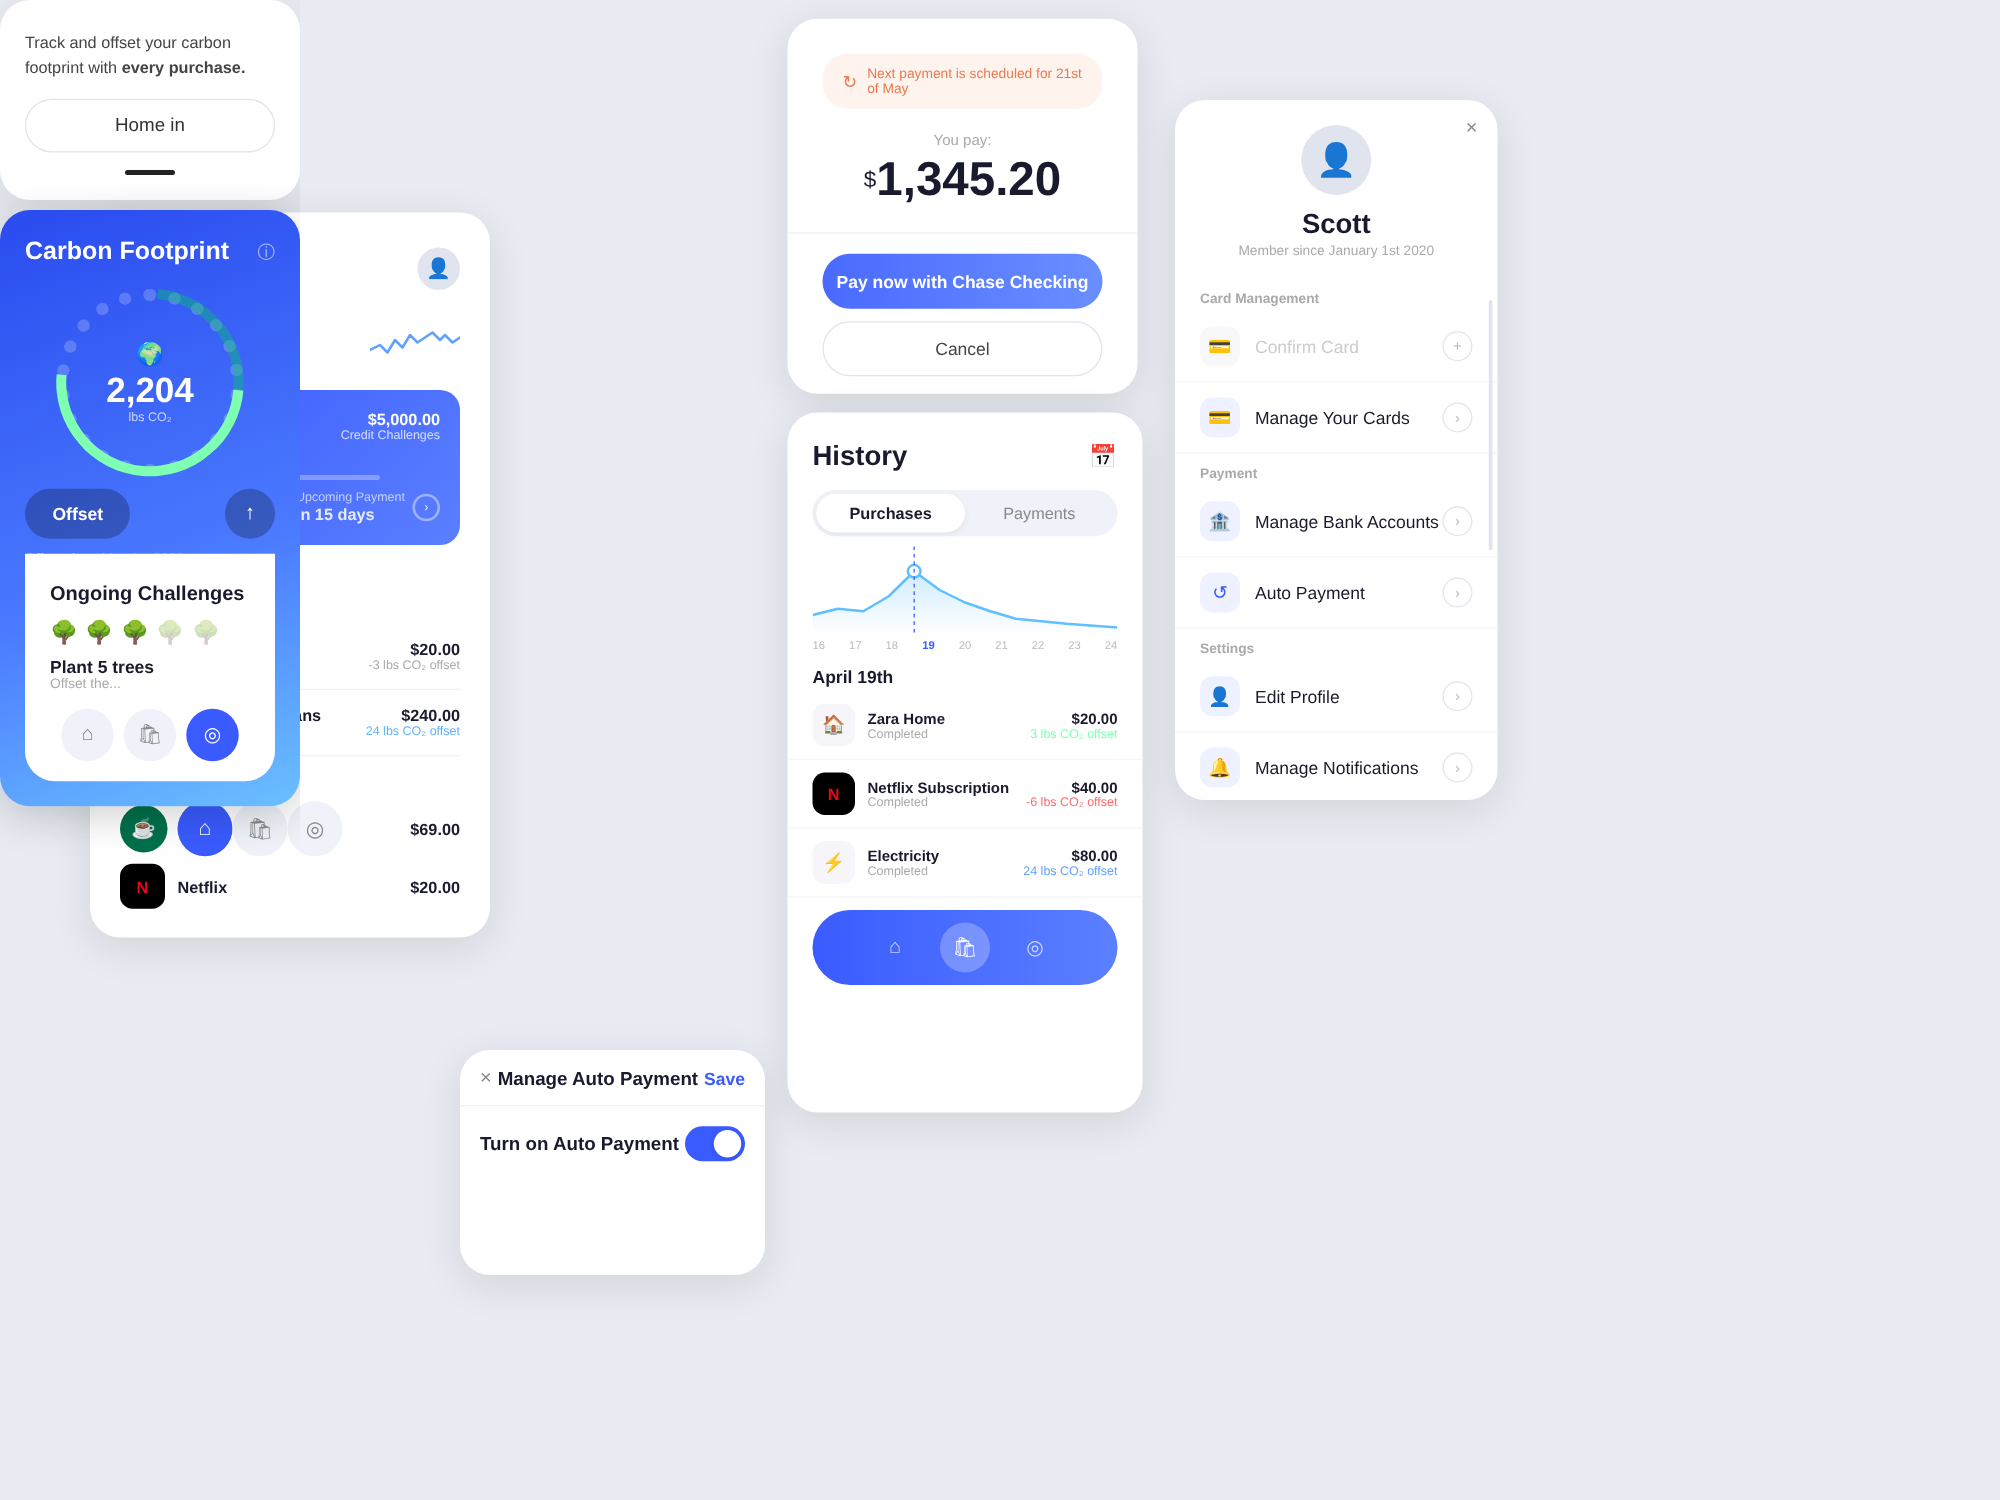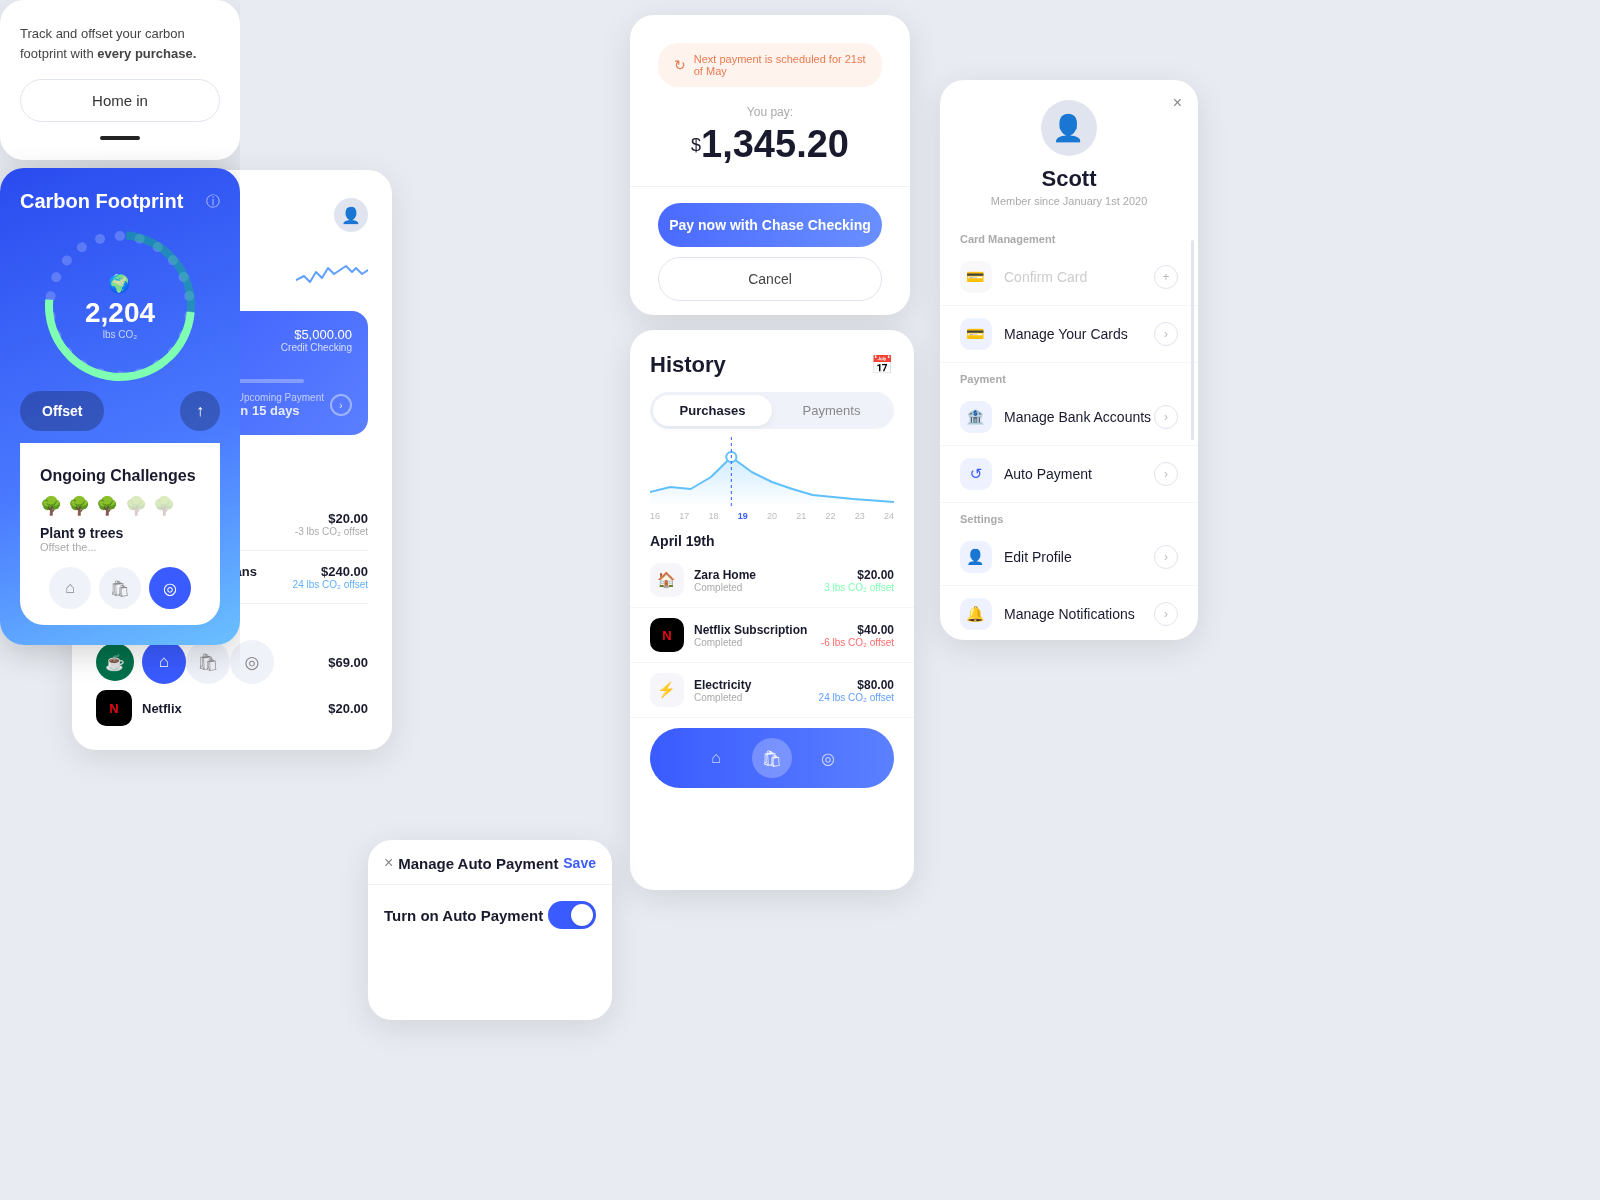--- a/index.html
+++ b/index.html
@@ -42,21 +42,21 @@
     .dash-carbon-card {
       background: linear-gradient(135deg, #3a5bff 0%, #5b7fff 100%);
       border-radius: 16px;
       padding: 16px;
       margin-top: 16px;
       color: #fff;
       position: relative;
     }
     .dash-carbon-num { font-size: 28px; font-weight: 700; }
     .dash-carbon-unit { font-size: 11px; opacity: 0.8; }
-    .dash-credit-avail { font-size: 13px; font-weight: 400; }
+    .dash-credit-avail { font-size: 13px; font-weight: 700; }
     .dash-credit-label { font-size: 10px; opacity: 0.75; }
     .dash-progress-bar { background: rgba(255,255,255,0.3); border-radius: 4px; height: 4px; margin: 8px 0 4px; width: 80%; }
     .dash-progress-fill { background: #7fffb2; height: 4px; border-radius: 4px; width: 40%; }
     .dash-upcoming { display: flex; justify-content: space-between; align-items: center; margin-top: 8px; font-size: 11px; opacity: 0.85; }
     .dash-upcoming-left { font-size: 10px; opacity: 0.7; line-height: 1.4; }
     .dash-upcoming-circle { width: 22px; height: 22px; border-radius: 50%; border: 2px solid rgba(255,255,255,0.5); display: flex; align-items: center; justify-content: center; font-size: 10px; }
 
     .dash-tx-title { font-size: 15px; font-weight: 700; color: #1a1a2e; margin-top: 18px; }
     .dash-tx-date { font-size: 11px; color: #aaa; margin-top: 10px; margin-bottom: 6px; }
     .dash-tx-item { display: flex; align-items: center; padding: 8px 0; border-bottom: 1px solid #f0f0f5; }
@@ -316,21 +316,21 @@
   </div>
 
   <div class="dash-carbon-card">
     <div style="display:flex; justify-content:space-between; align-items:flex-start;">
       <div>
         <div class="dash-carbon-num">2,204</div>
         <div class="dash-carbon-unit">lbs CO₂</div>
       </div>
       <div style="text-align:right">
         <div class="dash-credit-avail">$5,000.00</div>
-        <div class="dash-credit-label">Credit Checking</div>
+        <div class="dash-credit-label">Credit Challenges</div>
       </div>
     </div>
     <div class="dash-progress-bar">
       <div class="dash-progress-fill"></div>
     </div>
     <div class="dash-upcoming">
       <div class="dash-upcoming-left">≈ like planting 3 trees<br>offset since May 1st</div>
       <div style="display:flex;align-items:center;gap:6px;">
         <div>
           <div style="font-size:10px;opacity:0.75;">Upcoming Payment</div>
@@ -422,21 +422,21 @@
 
     <div class="carbon-challenges">
       <div class="carbon-ch-title">Ongoing Challenges</div>
       <div class="carbon-ch-icons">
         <span class="carbon-ch-tree">🌳</span>
         <span class="carbon-ch-tree">🌳</span>
         <span class="carbon-ch-tree">🌳</span>
         <span class="carbon-ch-tree dim">🌳</span>
         <span class="carbon-ch-tree dim">🌳</span>
       </div>
-      <div class="carbon-ch-plant">Plant 9 trees</div>
+      <div class="carbon-ch-plant">Plant 5 trees</div>
       <div class="carbon-ch-sub">Offset the...</div>
       <div class="carbon-ch-nav">
         <div class="carbon-ch-nav-btn inactive">⌂</div>
         <div class="carbon-ch-nav-btn inactive">🛍</div>
         <div class="carbon-ch-nav-btn active">◎</div>
       </div>
     </div>
   </div>
 </div>
 

